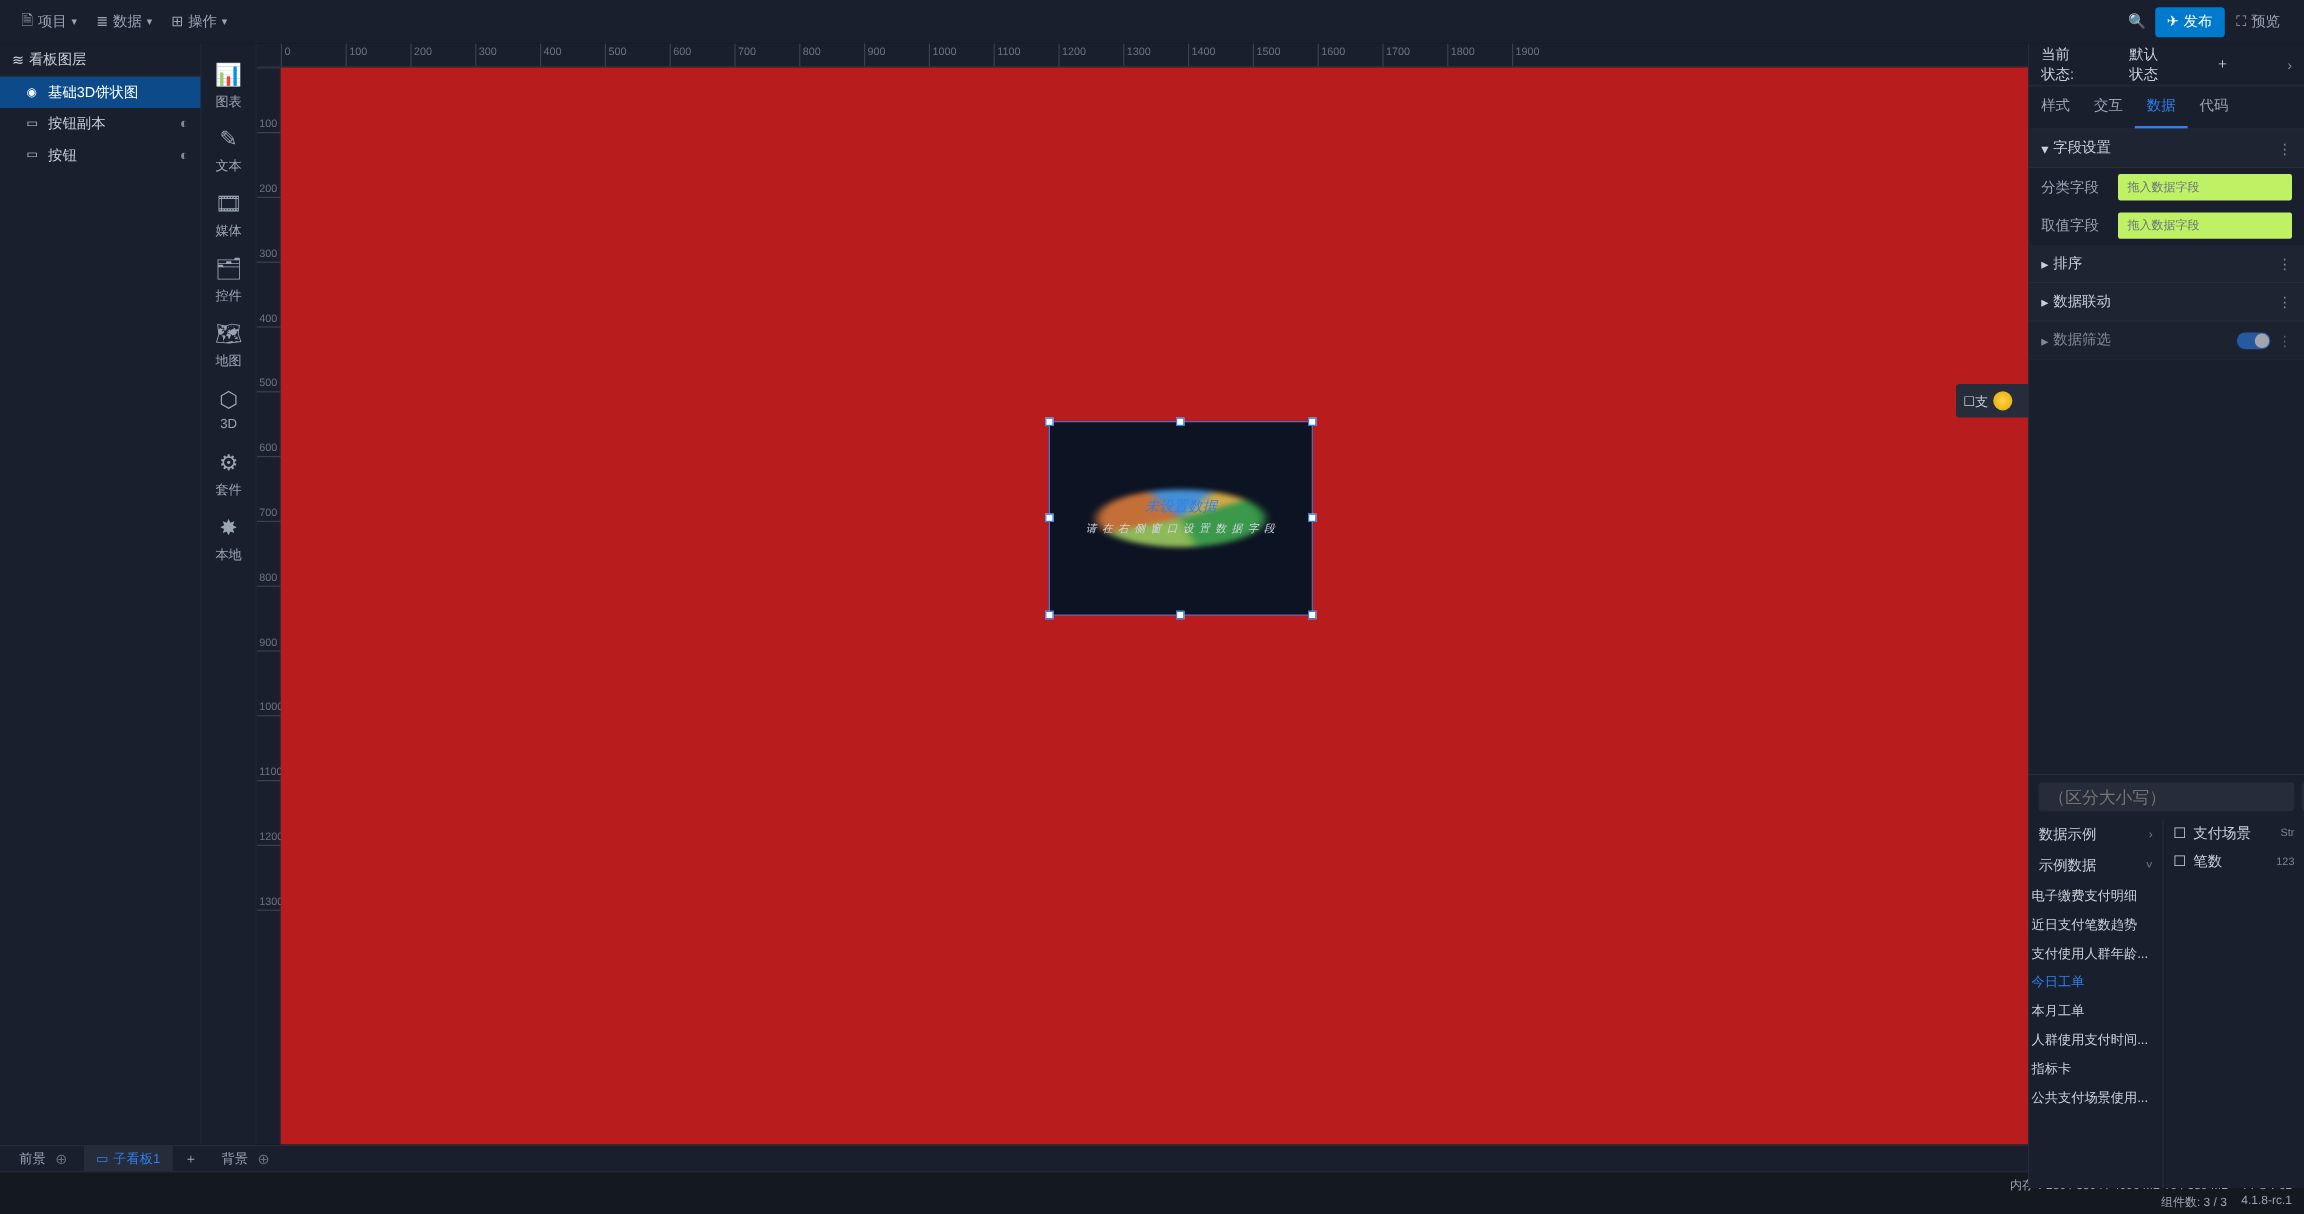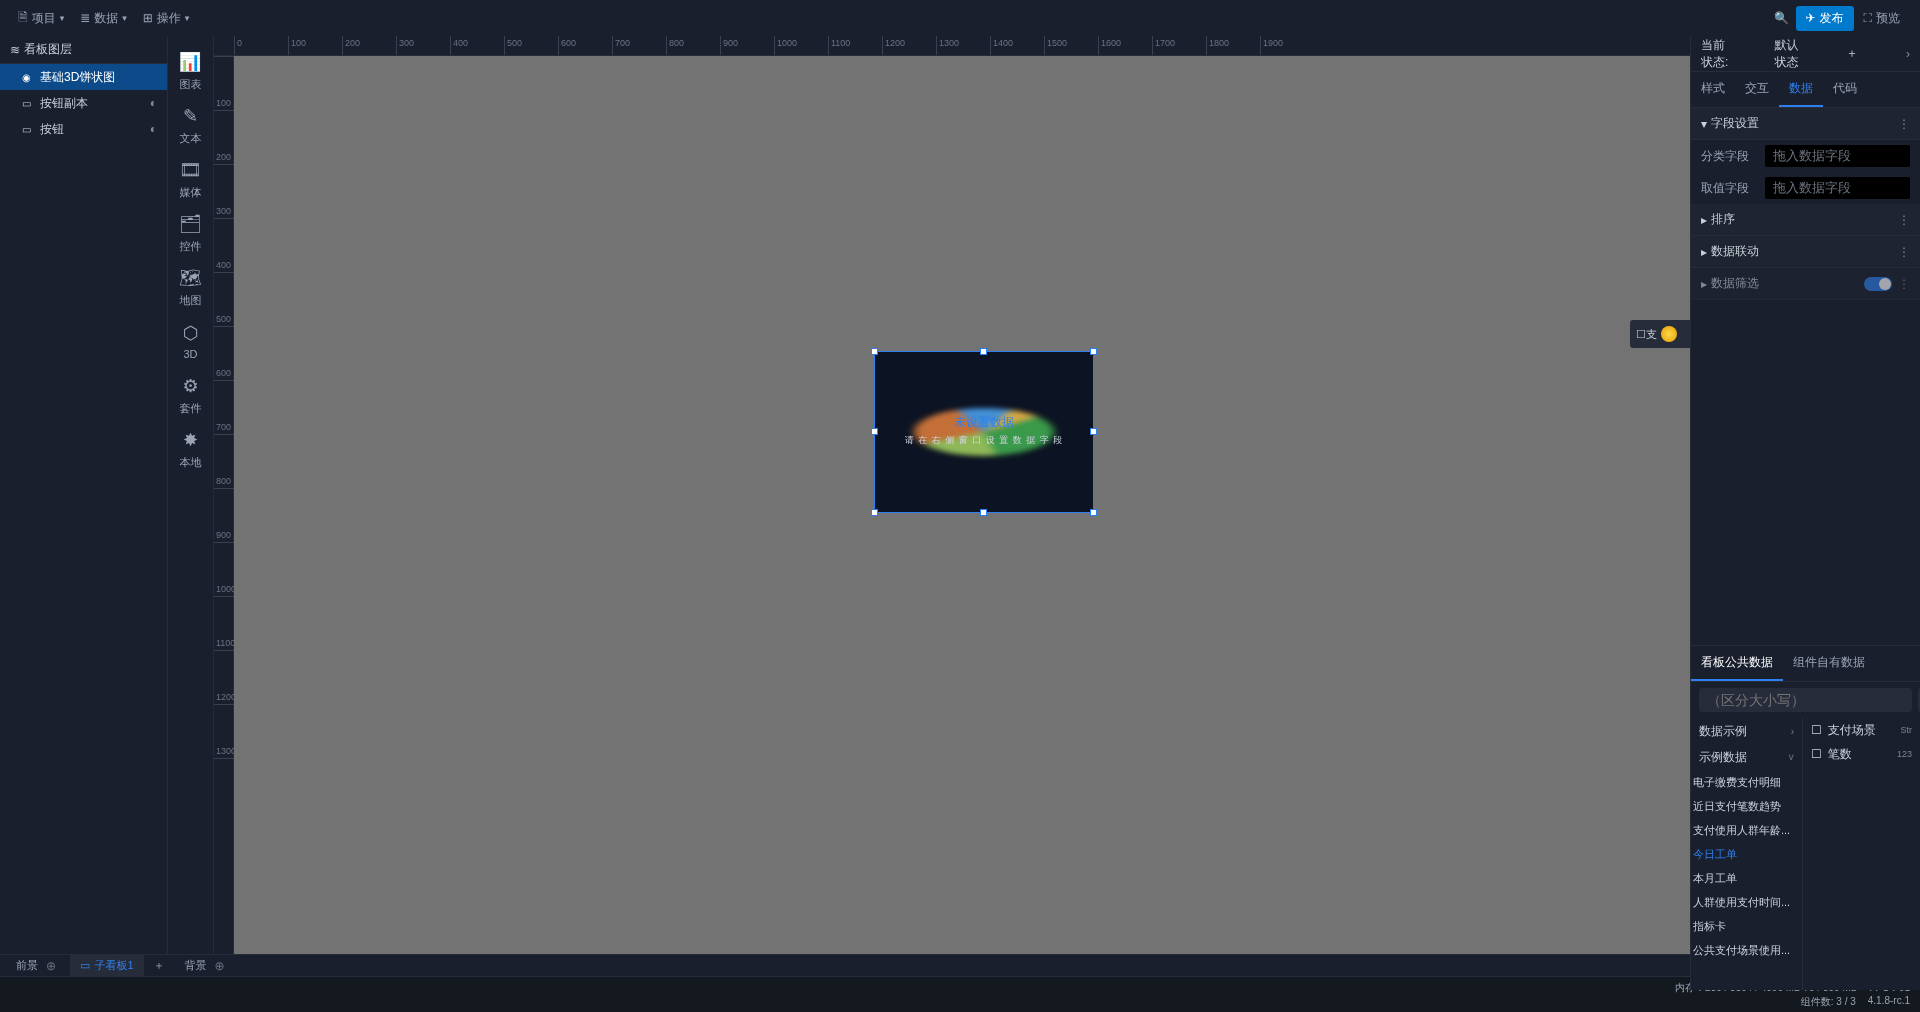--- a/index.html
+++ b/index.html
@@ -23,41 +23,41 @@
 .side-tool { width: 46px; height: 54px; display: flex; flex-direction: column; align-items: center; justify-content: center; gap: 4px; cursor: pointer; color: #9aa4b2; font-size: 11px; }
 .side-tool .tool-glyph { font-size: 18px; }
 .canvas-area { flex: 1; display: flex; flex-direction: column; background: #0f1419; position: relative; }
 .ruler-h { height: 20px; background: #1a1f2e; border-bottom: 1px solid #262c3a; position: relative; overflow: hidden; }
 .ruler-h .tick { position: absolute; top: 0; width: 1px; height: 20px; background: #3a4050; }
 .ruler-h .tick.major::after { content: attr(data-val); position: absolute; top: 2px; left: 3px; font-size: 9px; color: #6b7280; }
 .viewport { flex: 1; position: relative; display: flex; overflow: hidden; }
 .ruler-v { width: 20px; background: #1a1f2e; border-right: 1px solid #262c3a; position: relative; }
 .ruler-v .vtick { position: absolute; left: 0; height: 1px; width: 20px; background: #3a4050; }
 .ruler-v .vtick.major::after { content: attr(data-val); position: absolute; left: 2px; top: -12px; font-size: 9px; color: #6b7280; writing-mode: horizontal-tb; }
-.stage { flex: 1; position: relative; background: #737373; }
+.stage { flex: 1; position: relative; background: #b91c1c; font-style: italic; }
 .selection { position: absolute; left: 640px; top: 295px; width: 220px; height: 162px; border: 1.5px solid #2f80ed; }
 .sel-handle { position: absolute; width: 7px; height: 7px; background: #fff; border: 1px solid #2f80ed; }
 .h-nw { left: -4px; top: -4px; } .h-ne { right: -4px; top: -4px; } .h-sw { left: -4px; bottom: -4px; } .h-se { right: -4px; bottom: -4px; }
 .h-n { left: 50%; top: -4px; margin-left: -4px; } .h-s { left: 50%; bottom: -4px; margin-left: -4px; }
 .h-w { left: -4px; top: 50%; margin-top: -4px; } .h-e { right: -4px; top: 50%; margin-top: -4px; }
 .selection .pie-placeholder { width: 100%; height: 100%; display: flex; flex-direction: column; align-items: center; justify-content: center; background: #0c1322; }
 .pie-blur { width: 140px; height: 80px; filter: blur(4px); border-radius: 50%; background: conic-gradient(#4a9de8 0 10%, #e8b94a 10% 18%, #3fa84f 18% 45%, #9ecb5e 45% 70%, #d87a3a 70% 90%, #4a9de8 90% 100%); transform: scaleY(0.6); opacity: .9; }
 .pie-text1 { position: absolute; color: #2f80ed; font-size: 12px; font-weight: 500; top: 62px; }
 .pie-text2 { position: absolute; color: #d0d6e2; font-size: 9px; top: 82px; letter-spacing: 1px; }
 .right-panel { width: 230px; background: #1a1f2e; border-left: 1px solid #262c3a; display: flex; flex-direction: column; font-size: 12px; }
 .state-row { height: 36px; display: flex; align-items: center; padding: 0 10px; border-bottom: 1px solid #262c3a; color: #c9d1d9; gap: 40px; }
 .state-row .plus { margin-left: auto; cursor: pointer; padding: 0 4px; }
 .tabs { display: flex; border-bottom: 1px solid #262c3a; text-align: center; }
 .tabs .tab { padding: 8px 10px; cursor: pointer; color: #9aa4b2; font-size: 12px; }
 .tabs .tab.active { color: #2f80ed; border-bottom: 2px solid #2f80ed; }
 .accordion-head { height: 32px; display: flex; align-items: center; padding: 0 10px; background: #1e2432; border-bottom: 1px solid #262c3a; color: #c9d1d9; cursor: pointer; }
 .accordion-head .more { margin-left: auto; opacity: .6; }
 .field-row { height: 32px; display: flex; align-items: center; padding: 0 10px; gap: 8px; }
 .field-row .label { width: 56px; color: #9aa4b2; }
-.field-row .drop { flex: 1; height: 22px; background: #000000; border-radius: 2px; display: flex; align-items: center; padding: 0 8px; color: #6b7280; font-size: 13px; }
+.field-row .drop { flex: 1; height: 22px; background: #bef264; border-radius: 2px; display: flex; align-items: center; padding: 0 8px; color: #6b7280; font-size: 10px; }
 .toggle { width: 28px; height: 14px; background: #3a4050; border-radius: 7px; position: relative; margin-left: auto; }
 .toggle::after { content: ''; position: absolute; width: 12px; height: 12px; background: #fff; border-radius: 50%; top: 1px; left: 1px; }
 .toggle.on::after { left: 15px; }
 .toggle.on { background: #2f80ed; }
 .collapse-btn { position: absolute; right: 230px; top: 320px; width: 60px; height: 28px; background: #262c3a; display: flex; align-items: center; padding: 0 6px; font-size: 11px; border-radius: 3px 0 0 3px; z-index: 10; }
 .collapse-btn .cursor-dot { width: 16px; height: 16px; background: radial-gradient(#ffd54a,#e6a200); border-radius: 50%; margin-left: 4px; }
 .data-panel { position: absolute; right: 0; bottom: 22px; width: 230px; background: #1a1f2e; border-left: 1px solid #262c3a; border-top: 1px solid #262c3a; height: 345px; display: flex; flex-direction: column; font-size: 12px; }
 .data-tabs { display: flex; border-bottom: 1px solid #262c3a; }
 .data-tabs .dtab { padding: 8px 10px; cursor: pointer; color: #9aa4b2; }
 .data-tabs .dtab.active { color: #fff; border-bottom: 2px solid #2f80ed; }
@@ -281,24 +281,20 @@
       </div>
       <div class="accordion-head" style="opacity:.6">
         <span style="margin-right:4px">▸</span>
         <span>数据筛选</span>
         <span class="toggle on"></span>
         <span class="more" style="margin-left:6px">⋮</span>
       </div>
     </div>
 
     <div class="data-panel">
-      <div class="data-tabs">
-        <div class="dtab active">看板公共数据</div>
-        <div class="dtab">组件自有数据</div>
-      </div>
       <div class="data-search-row">
         <input class="data-search" placeholder="（区分大小写）" style="">
         <div class="data-sq-btn">＋</div>
         <div class="data-sq-btn">✎</div>
       </div>
       <div class="data-body">
         <div class="data-left" id="data-left">
             <div class="dl-item">
               <span>数据示例</span>
               <span class="chev">›</span>

